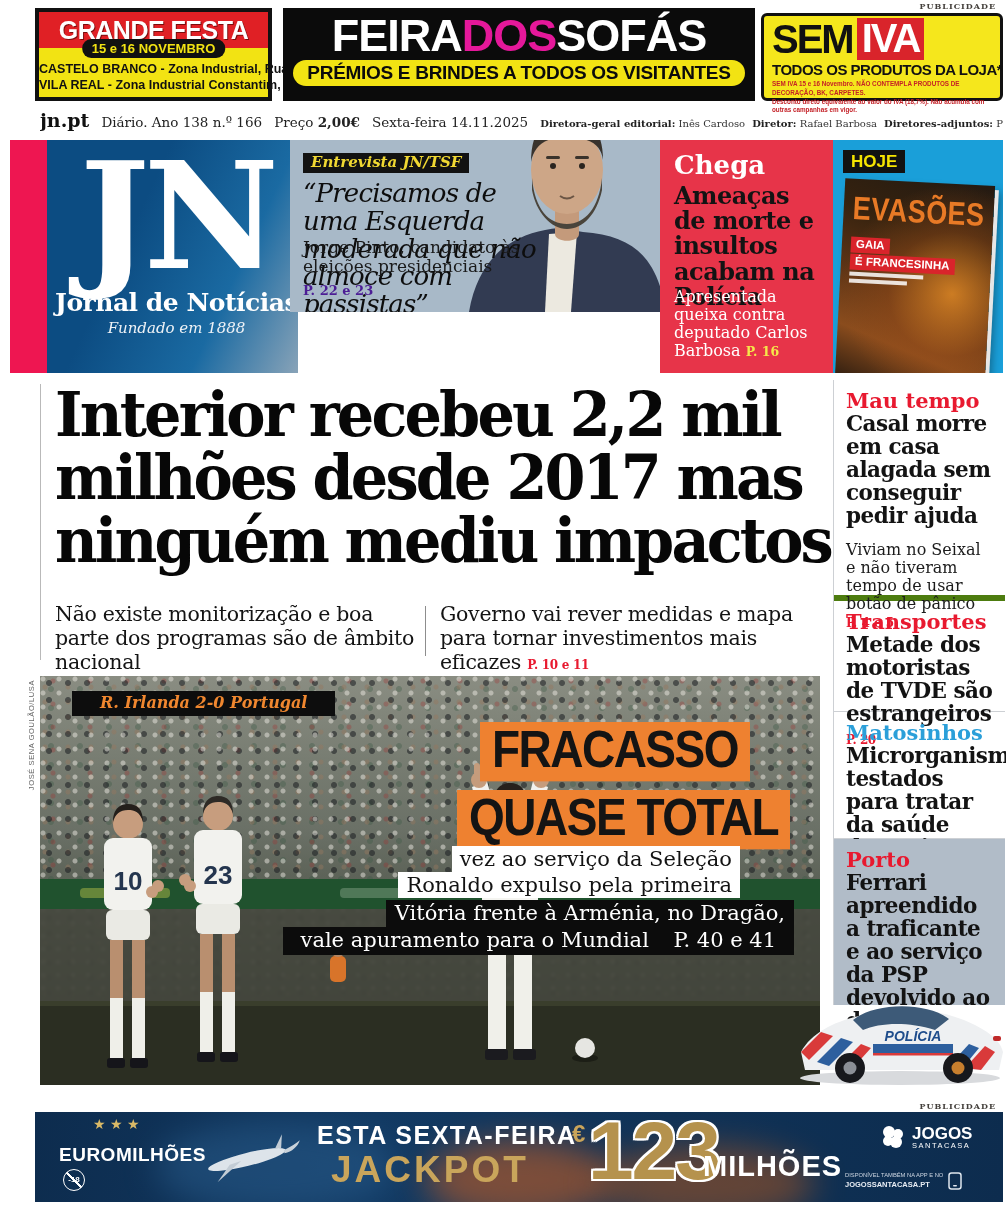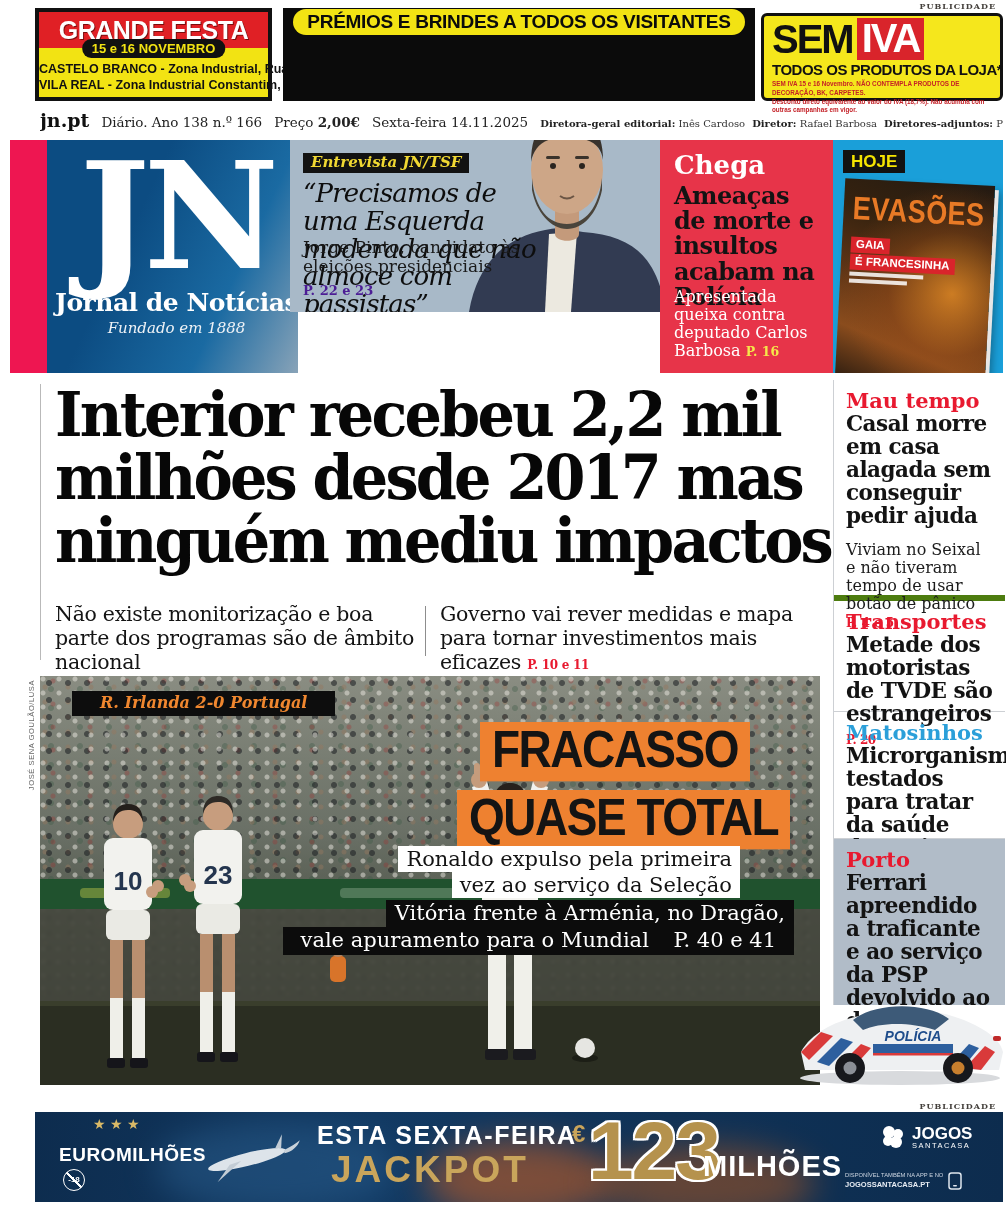--- a/index.html
+++ b/index.html
@@ -155,20 +155,23 @@
       <span class="gf-title">GRANDE FESTA</span>
     </div>
     <div class="gf-yellow">
       <div class="gf-line"><b>CASTELO BRANCO - </b><span>Zona Industrial, Rua C</span></div>
       <div class="gf-line"><b>VILA REAL - </b><span>Zona Industrial Constantim, Lote 48</span></div>
     </div>
     <div class="gf-pill">15 e 16 NOVEMBRO</div>
   </div>
 
   <div id="ad-fs">
+    <div class="fs-title">
+      <span class="fs-w">FEIRA</span><span class="fs-p">DOS</span><span class="fs-w">SOFÁS</span>
+    </div>
     <div class="fs-pill">PRÉMIOS E BRINDES A TODOS OS VISITANTES</div>
   </div>
 
   <div id="ad-si">
     <div class="si-row">
       <span class="si-sem">SEM</span>
       <span class="si-iva">IVA</span>
     </div>
     <div class="si-sub">TODOS OS PRODUTOS DA LOJA*</div>
     <div class="si-fine">
@@ -314,22 +317,22 @@
         <rect x="15" y="288" width="23" height="11" rx="3" fill="#1b1b1f"></rect>
           <rect x="43" y="288" width="23" height="11" rx="3" fill="#1b1b1f"></rect>
       </g>
       <ellipse cx="545" cy="382" rx="13" ry="4" fill="#1c1e16"></ellipse>
       <circle cx="545" cy="372" r="10" fill="#e6e6e2"></circle>
     </svg>
     <div id="match-tag">R. Irlanda 2-0 Portugal</div>
     <div id="frac1" class="frac">FRACASSO</div>
     <div id="frac2" class="frac">QUASE TOTAL</div>
     <div id="caps-white">
+      <span>vez ao serviço da Seleção</span>
       <span>Ronaldo expulso pela primeira</span>
-      <span>vez ao serviço da Seleção</span>
     </div>
     <div id="caps-black">
       <span>Vitória frente à Arménia, no Dragão,</span>
       <span><span>vale apuramento para o Mundial</span> <span class="pg-yellow">P. 40 e 41</span></span>
     </div>
   </div>
 
   <div id="sidebar">
     <div id="sb1" class="sb-item">
       <div class="kick" style="color:#e8192f">Mau tempo</div>

